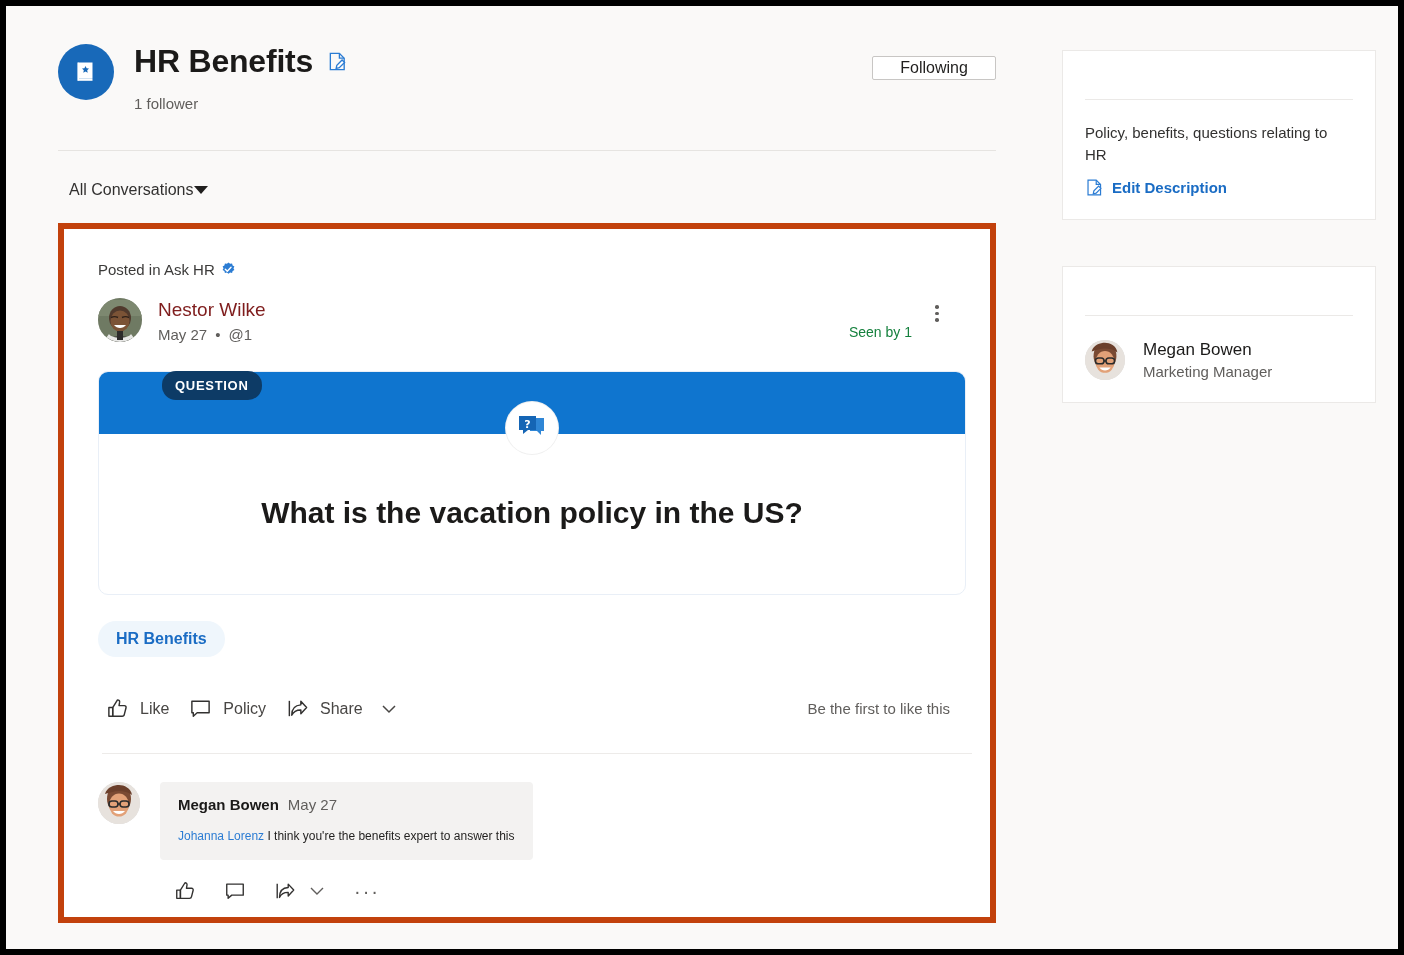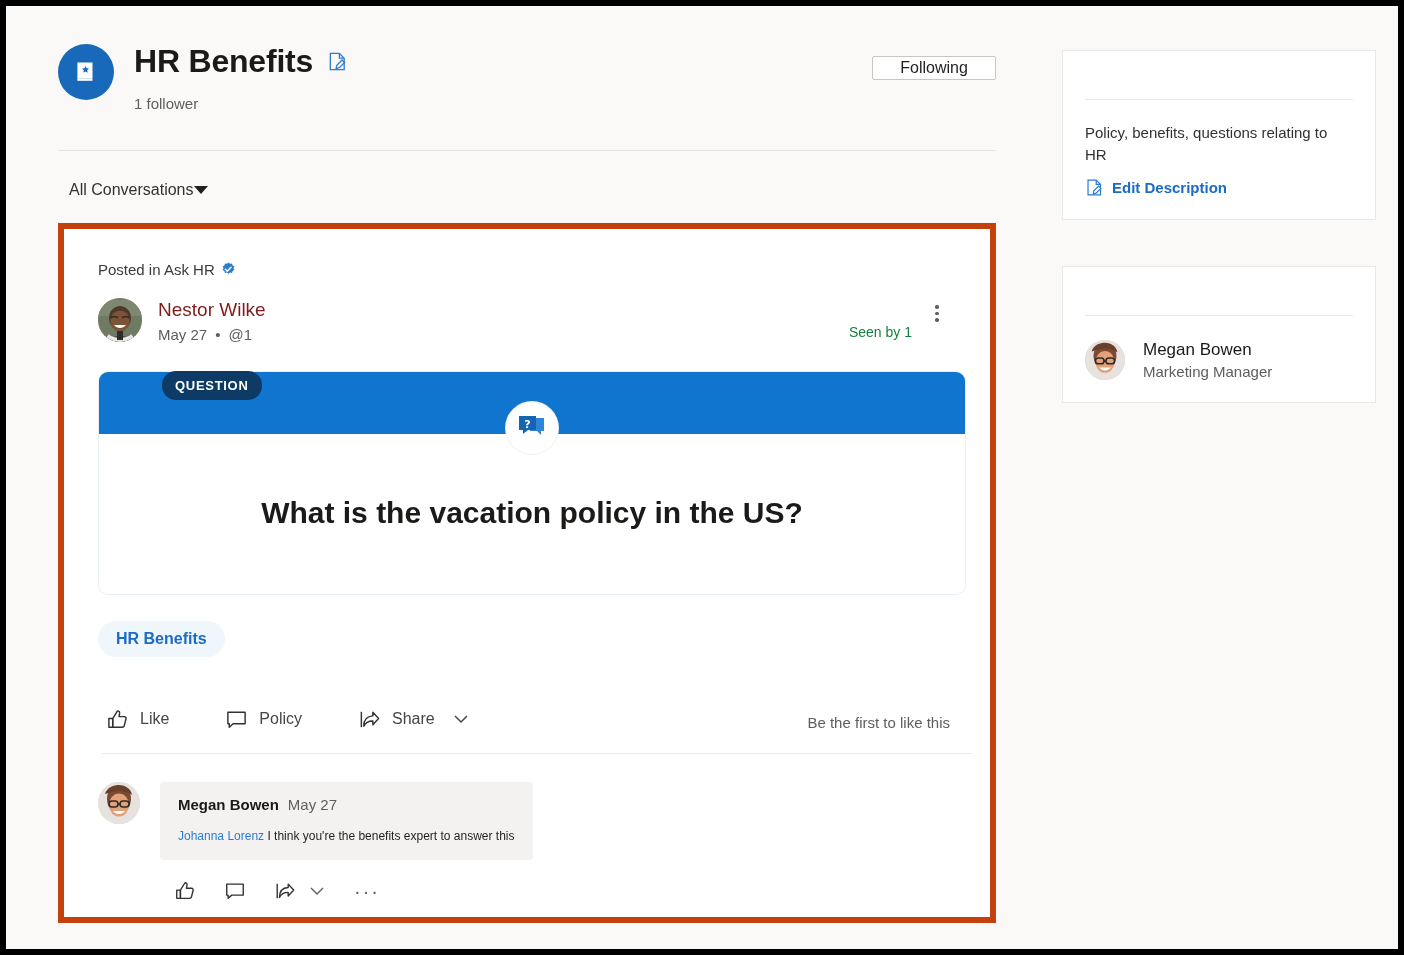--- a/index.html
+++ b/index.html
@@ -119,22 +119,22 @@
   
   .pill-row { margin-top:26px; }
   .pill {
     display:inline-block; background:#eff6fc; color:#1a6cc4;
     font-size:16px; font-weight:bold; border-radius:18px;
     padding:9px 18px; cursor:pointer;
   }
 
   
   .action-bar {
-    position:relative; display:flex; align-items:flex-end;
-    gap:56px; margin-top:30px; padding-left:8px; height:44px;
+    position:relative; display:flex; align-items:center;
+    gap:20px; margin-top:30px; padding-left:8px; height:44px;
   }
   .act { display:flex; align-items:center; gap:11px; cursor:pointer; }
   .act span { font-size:16px; color:#484644; }
   .first-like { position:absolute; right:6px; font-size:15px; color:#605e5c; }
   .act-divider { margin-top:22px; border-top:1px solid #edebe9; width:870px; margin-left:4px; }
 
   
   .comment-row { display:flex; align-items:flex-start; margin-top:28px; }
   .comment-body { margin-left:20px; }
   .bubble {

